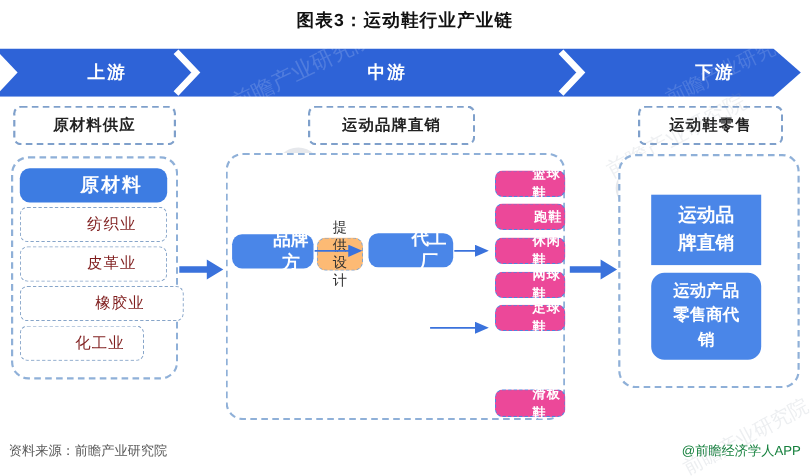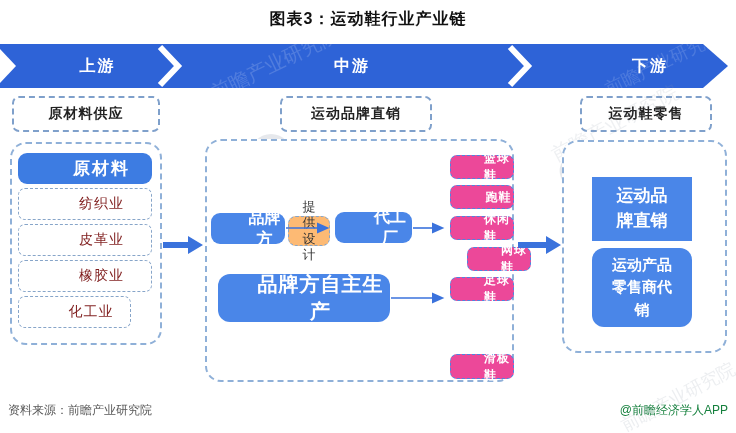--- a/index.html
+++ b/index.html
@@ -91,36 +91,35 @@
       </svg>
   </div>
 
   <div class="abs hdr" style="left:12px;top:96px;width:148px;height:36px;">原材料供应</div>
 
   <div class="abs container z2" style="left:10px;top:142px;width:152px;height:203px;"></div>
 
   <div class="abs blue z2" style="left:18px;top:153px;width:134px;height:31px;background:#3d7ce2;font-size:17px;letter-spacing:2px;">原材料</div>
   <div class="abs item z2" style="left:18px;top:188px;width:134px;height:32px;">纺织业</div>
   <div class="abs item z2" style="left:18px;top:224px;width:134px;height:32px;">皮革业</div>
-  <div class="abs item z2" style="left:18px;top:260px;width:134px;height:32px;">橡胶业</div>
+  <div class="abs item z2" style="left:18px;top:260px;width:149px;height:32px;">橡胶业</div>
   <div class="abs item z2" style="left:18px;top:296px;width:113px;height:32px;">化工业</div>
 
   <div class="abs hdr" style="left:280px;top:96px;width:152px;height:36px;">运动品牌直销</div>
 
   <div class="abs container z2" style="left:205px;top:139px;width:309px;height:243px;"></div>
 
   <div class="abs blue z2" style="left:211px;top:213px;width:74px;height:31px;font-size:16px;">品牌方</div>
   <div class="abs note z2" style="left:288px;top:200px;width:42px;height:30px;padding:0 9px;">提供设计</div>
   <div class="abs blue z2" style="left:335px;top:212px;width:77px;height:31px;font-size:16px;">代工厂</div>
-  <div class="abs blue z2" style="left:218px;top:274px;width:172px;height:48px;font-size:20px;border-radius:12px;letter-spacing:1px;">品牌方自主生产</div>
 
   <div class="abs shoe z2" style="left:450px;top:155px;width:64px;height:24px;">篮球鞋</div>
   <div class="abs shoe z2" style="left:450px;top:185px;width:64px;height:24px;">跑鞋</div>
   <div class="abs shoe z2" style="left:450px;top:216px;width:64px;height:24px;">休闲鞋</div>
-  <div class="abs shoe z2" style="left:450px;top:247px;width:64px;height:24px;margin-left:17px;">网球鞋</div>
+  <div class="abs shoe z2" style="left:450px;top:247px;width:64px;height:24px;">网球鞋</div>
   <div class="abs shoe z2" style="left:450px;top:277px;width:64px;height:24px;">足球鞋</div>
   <div class="abs shoe z2" style="left:450px;top:308px;width:64px;height:25px;margin-top:46px;">滑板鞋</div>
 
   <div class="abs hdr" style="left:580px;top:96px;width:132px;height:36px;">运动鞋零售</div>
 
   <div class="abs container z2" style="left:562px;top:140px;width:165px;height:213px;"></div>
 
   <div class="abs blue z2" style="left:592px;top:177px;width:100px;height:64px;font-size:17px;border-radius:0;padding:0 20px;line-height:1.45;">运动品牌直销</div>
   <div class="abs blue z2" style="left:592px;top:248px;width:100px;height:79px;font-size:15px;border-radius:12px;padding:0 20px;line-height:1.5;">运动产品零售商代销</div>
 

